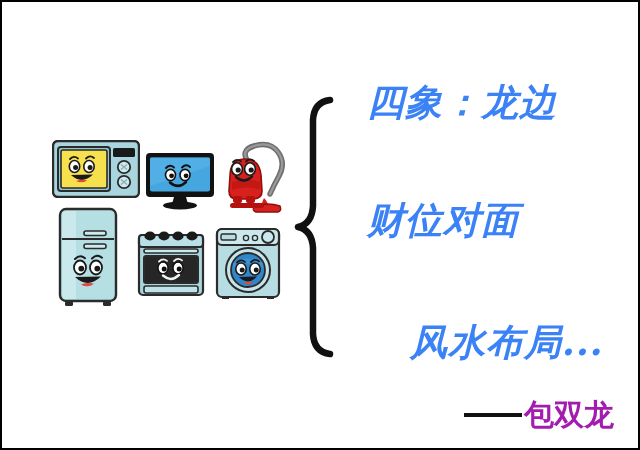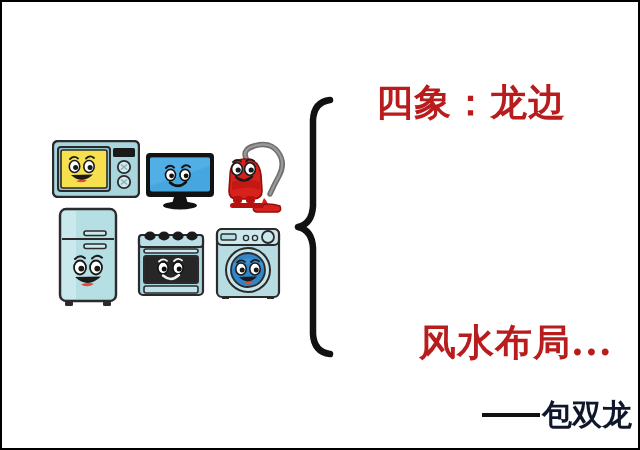--- a/index.html
+++ b/index.html
@@ -52,45 +52,46 @@
   
   #text-block {
     position: absolute;
     left: 358px;
     top: 72px;
     width: 270px;
     height: 300px;
   }
   .headline {
     position: absolute;
-    left: 16px;
+    left: 7px;
     font-family: "DejaVu Serif", "Liberation Serif", serif;
     font-weight: 700;
     font-size: 37px;
     line-height: 1;
-    color: #b91c1c;
+    color: #3b82f6;
     white-space: nowrap;
     letter-spacing: 1px;
+    font-style: italic;
   }
   #headline-1 { top: 10px;  }
   #headline-2 { top: 128px; }
   #headline-3 { top: 250px; margin-left: 43px; }
 
   
   #signature {
     position: absolute;
-    right: 6px;
+    right: 24px;
     top: 398px;
     display: flex;
     align-items: center;
     font-family: "DejaVu Serif", "Liberation Serif", serif;
     font-weight: 700;
     font-size: 30px;
     line-height: 1;
-    color: #0f172a;
+    color: #a21caf;
     white-space: nowrap;
   }
   #signature-dash {
     display: inline-block;
     width: 58px;
     height: 4px;
     background: #111111;
     margin-right: 2px;
   }
 </style>
@@ -254,20 +255,21 @@
                l0 86
                q-1 18 -15 21
                q14 3 15 21
                l0 86
                q1 18 17 20" fill="none" stroke="#111111" stroke-width="6.5" stroke-linecap="round" stroke-linejoin="round"></path>
     </svg>
   </div>
 
   <div id="text-block">
     <div class="headline" id="headline-1">四象：龙边</div>
+    <div class="headline" id="headline-2">财位对面</div>
     <div class="headline" id="headline-3">风水布局...</div>
   </div>
 
   <div id="signature">
     <span id="signature-dash"></span>
     <span id="signature-name">包双龙</span>
   </div>
 
 </div>
 

